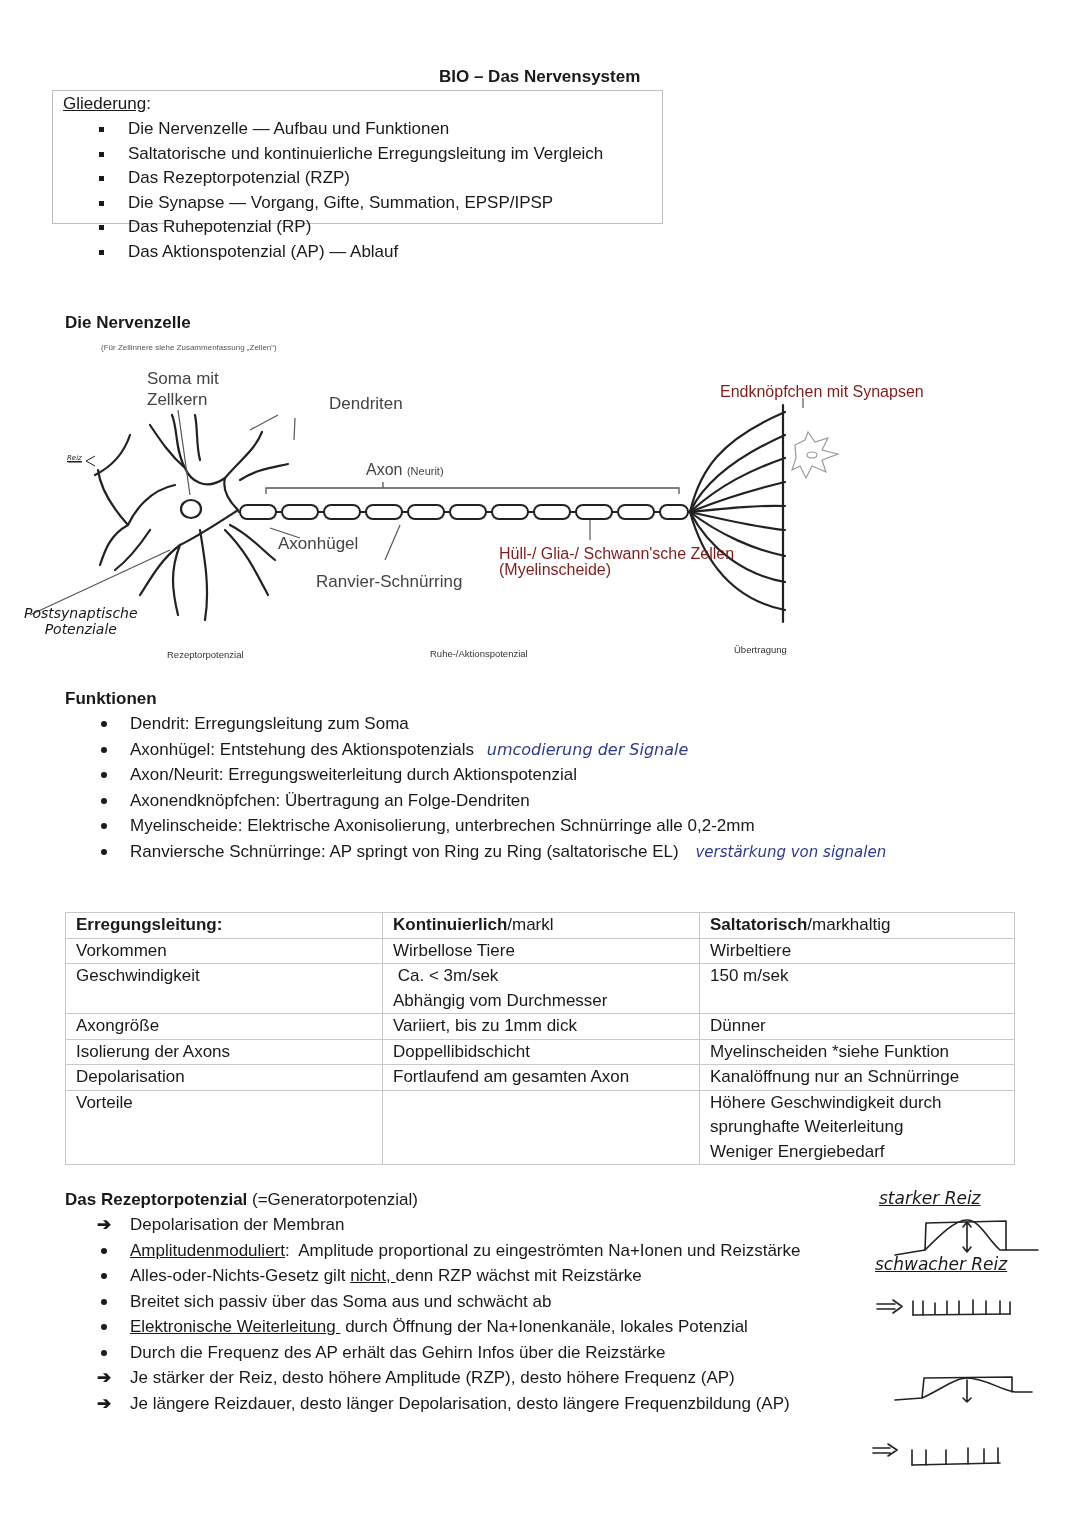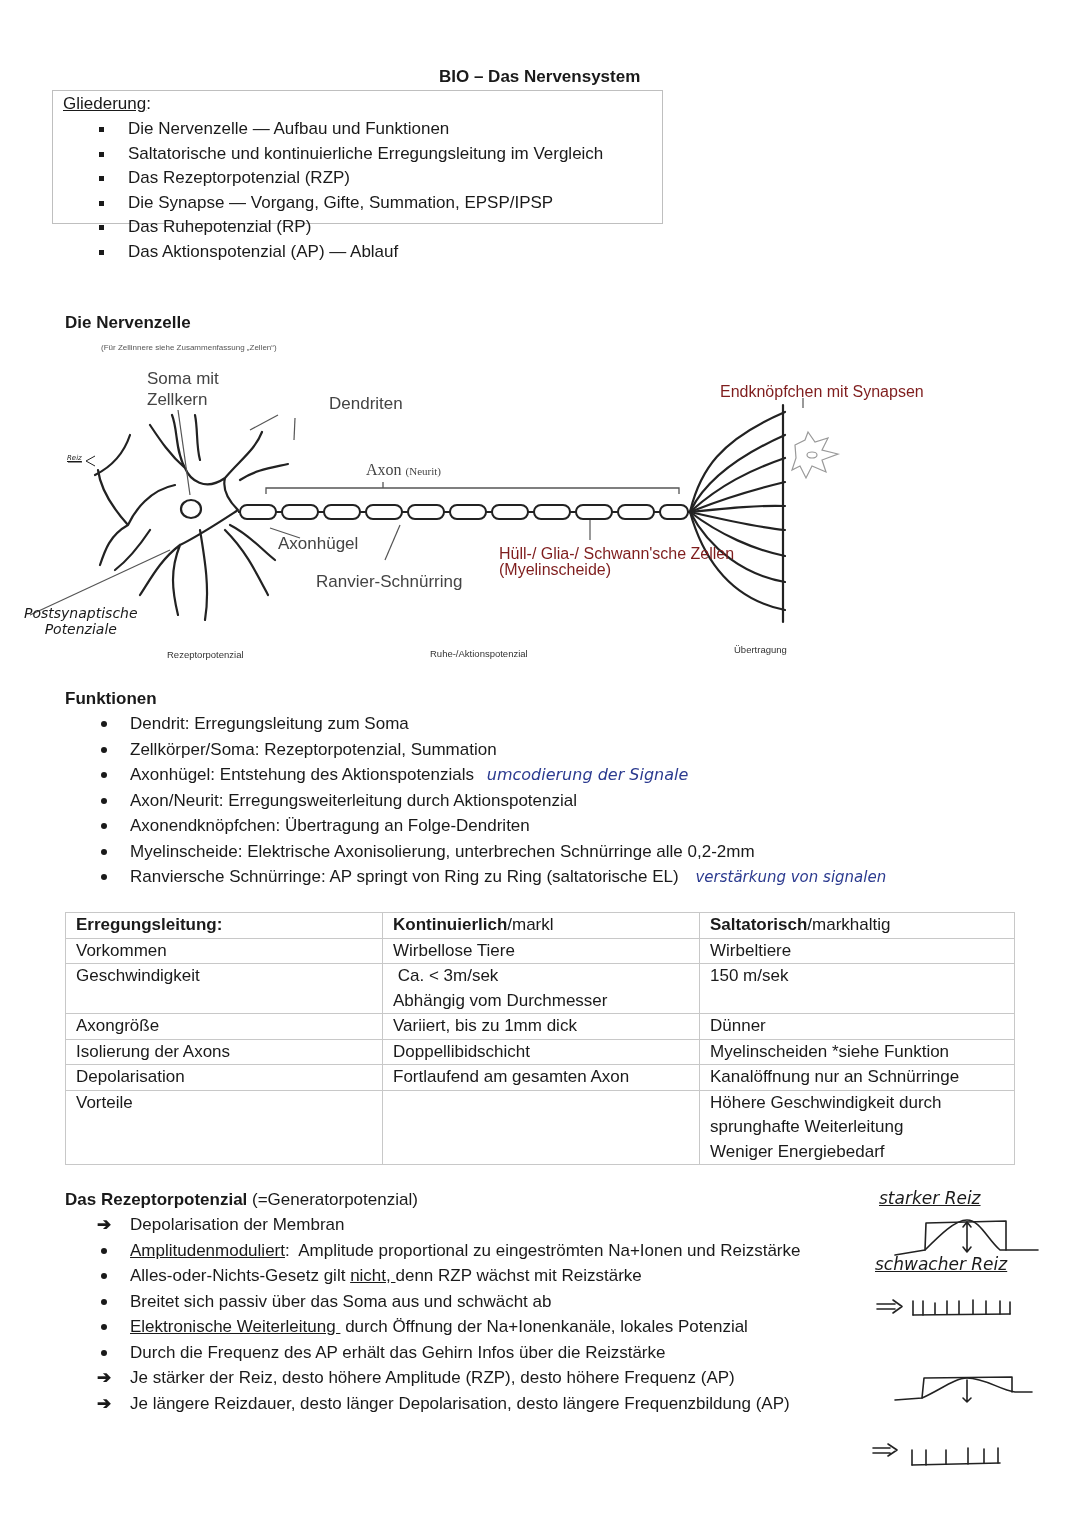--- a/index.html
+++ b/index.html
@@ -117,41 +117,40 @@
     <line x1="68" y1="102" x2="82" y2="102"></line>
     <path d="M95,96 L86,101 L95,106"></path>
   </g>
 </svg>
 
 <div class="abs diag-label" style="left:147px; top:368px; line-height:21px;">
   <div>Soma mit</div>
   <div>Zellkern</div>
 </div>
 <div class="abs diag-label" style="left:285px; top:394px;margin-left:44px;">Dendriten</div>
-<div class="abs diag-label" style="left:366px; top:461px; font-size:16px;font-family:Liberation Serif, serif;"><span>Axon</span> <span style="font-size:11px;">(Neurit)</span></div>
+<div class="abs diag-label" style="left:366px; top:461px; font-size:16px;"><span>Axon</span> <span style="font-size:11px;">(Neurit)</span></div>
 <div class="abs diag-label" style="left:278px; top:534px;">Axonhügel</div>
 <div class="abs diag-label" style="left:316px; top:572px;">Ranvier-Schnürring</div>
 <div class="abs diag-small" style="left:499px; top:546px; line-height:16px;">
   <div>Hüll-/ Glia-/ Schwann'sche Zellen</div>
   <div>(Myelinscheide)</div>
 </div>
 <div class="abs diag-small" style="left:720px; top:383px;">Endknöpfchen mit Synapsen</div>
 <div class="abs hand" style="left:67px; top:454px; font-size:7px; text-decoration:underline;">Reiz</div>
 <div class="abs hand" style="left:24px; top:605px; font-size:14px; line-height:16px; text-align:center;">
   <div>Postsynaptische</div>
   <div>Potenziale</div>
 </div>
 <div class="abs diag-tiny" style="left:167px; top:649px;">Rezeptorpotenzial</div>
 <div class="abs diag-tiny" style="left:430px; top:648px;">Ruhe-/Aktionspotenzial</div>
 <div class="abs diag-tiny" style="left:734px; top:644px;">Übertragung</div>
 
 <div class="abs h2" style="left:65px; top:689px;">Funktionen</div>
 <ul class="abs bullets" style="left:65px; top:711px;">
   <li><span class="dot"></span><span>Dendrit: Erregungsleitung zum Soma</span></li>
-  <li><span class="dot"></span><span>Zellkörper/Soma: Rezeptorpotenzial, Summation</span></li>
   <li><span class="dot"></span><span>Axonhügel: Entstehung des Aktionspotenzials</span> <span class="hand-blue" style="margin-left:8px;">umcodierung der Signale</span></li>
   <li><span class="dot"></span><span>Axon/Neurit: Erregungsweiterleitung durch Aktionspotenzial</span></li>
   <li><span class="dot"></span><span>Axonendknöpfchen: Übertragung an Folge-Dendriten</span></li>
   <li><span class="dot"></span><span>Myelinscheide: Elektrische Axonisolierung, unterbrechen Schnürringe alle 0,2-2mm</span></li>
   <li><span class="dot"></span><span>Ranviersche Schnürringe: AP springt von Ring zu Ring  (saltatorische EL)</span> <span class="hand-blue" style="margin-left:12px; font-size:15px;">verstärkung von signalen</span></li>
 </ul>
 
 <table class="cmp">
   <tbody>
       <tr>

